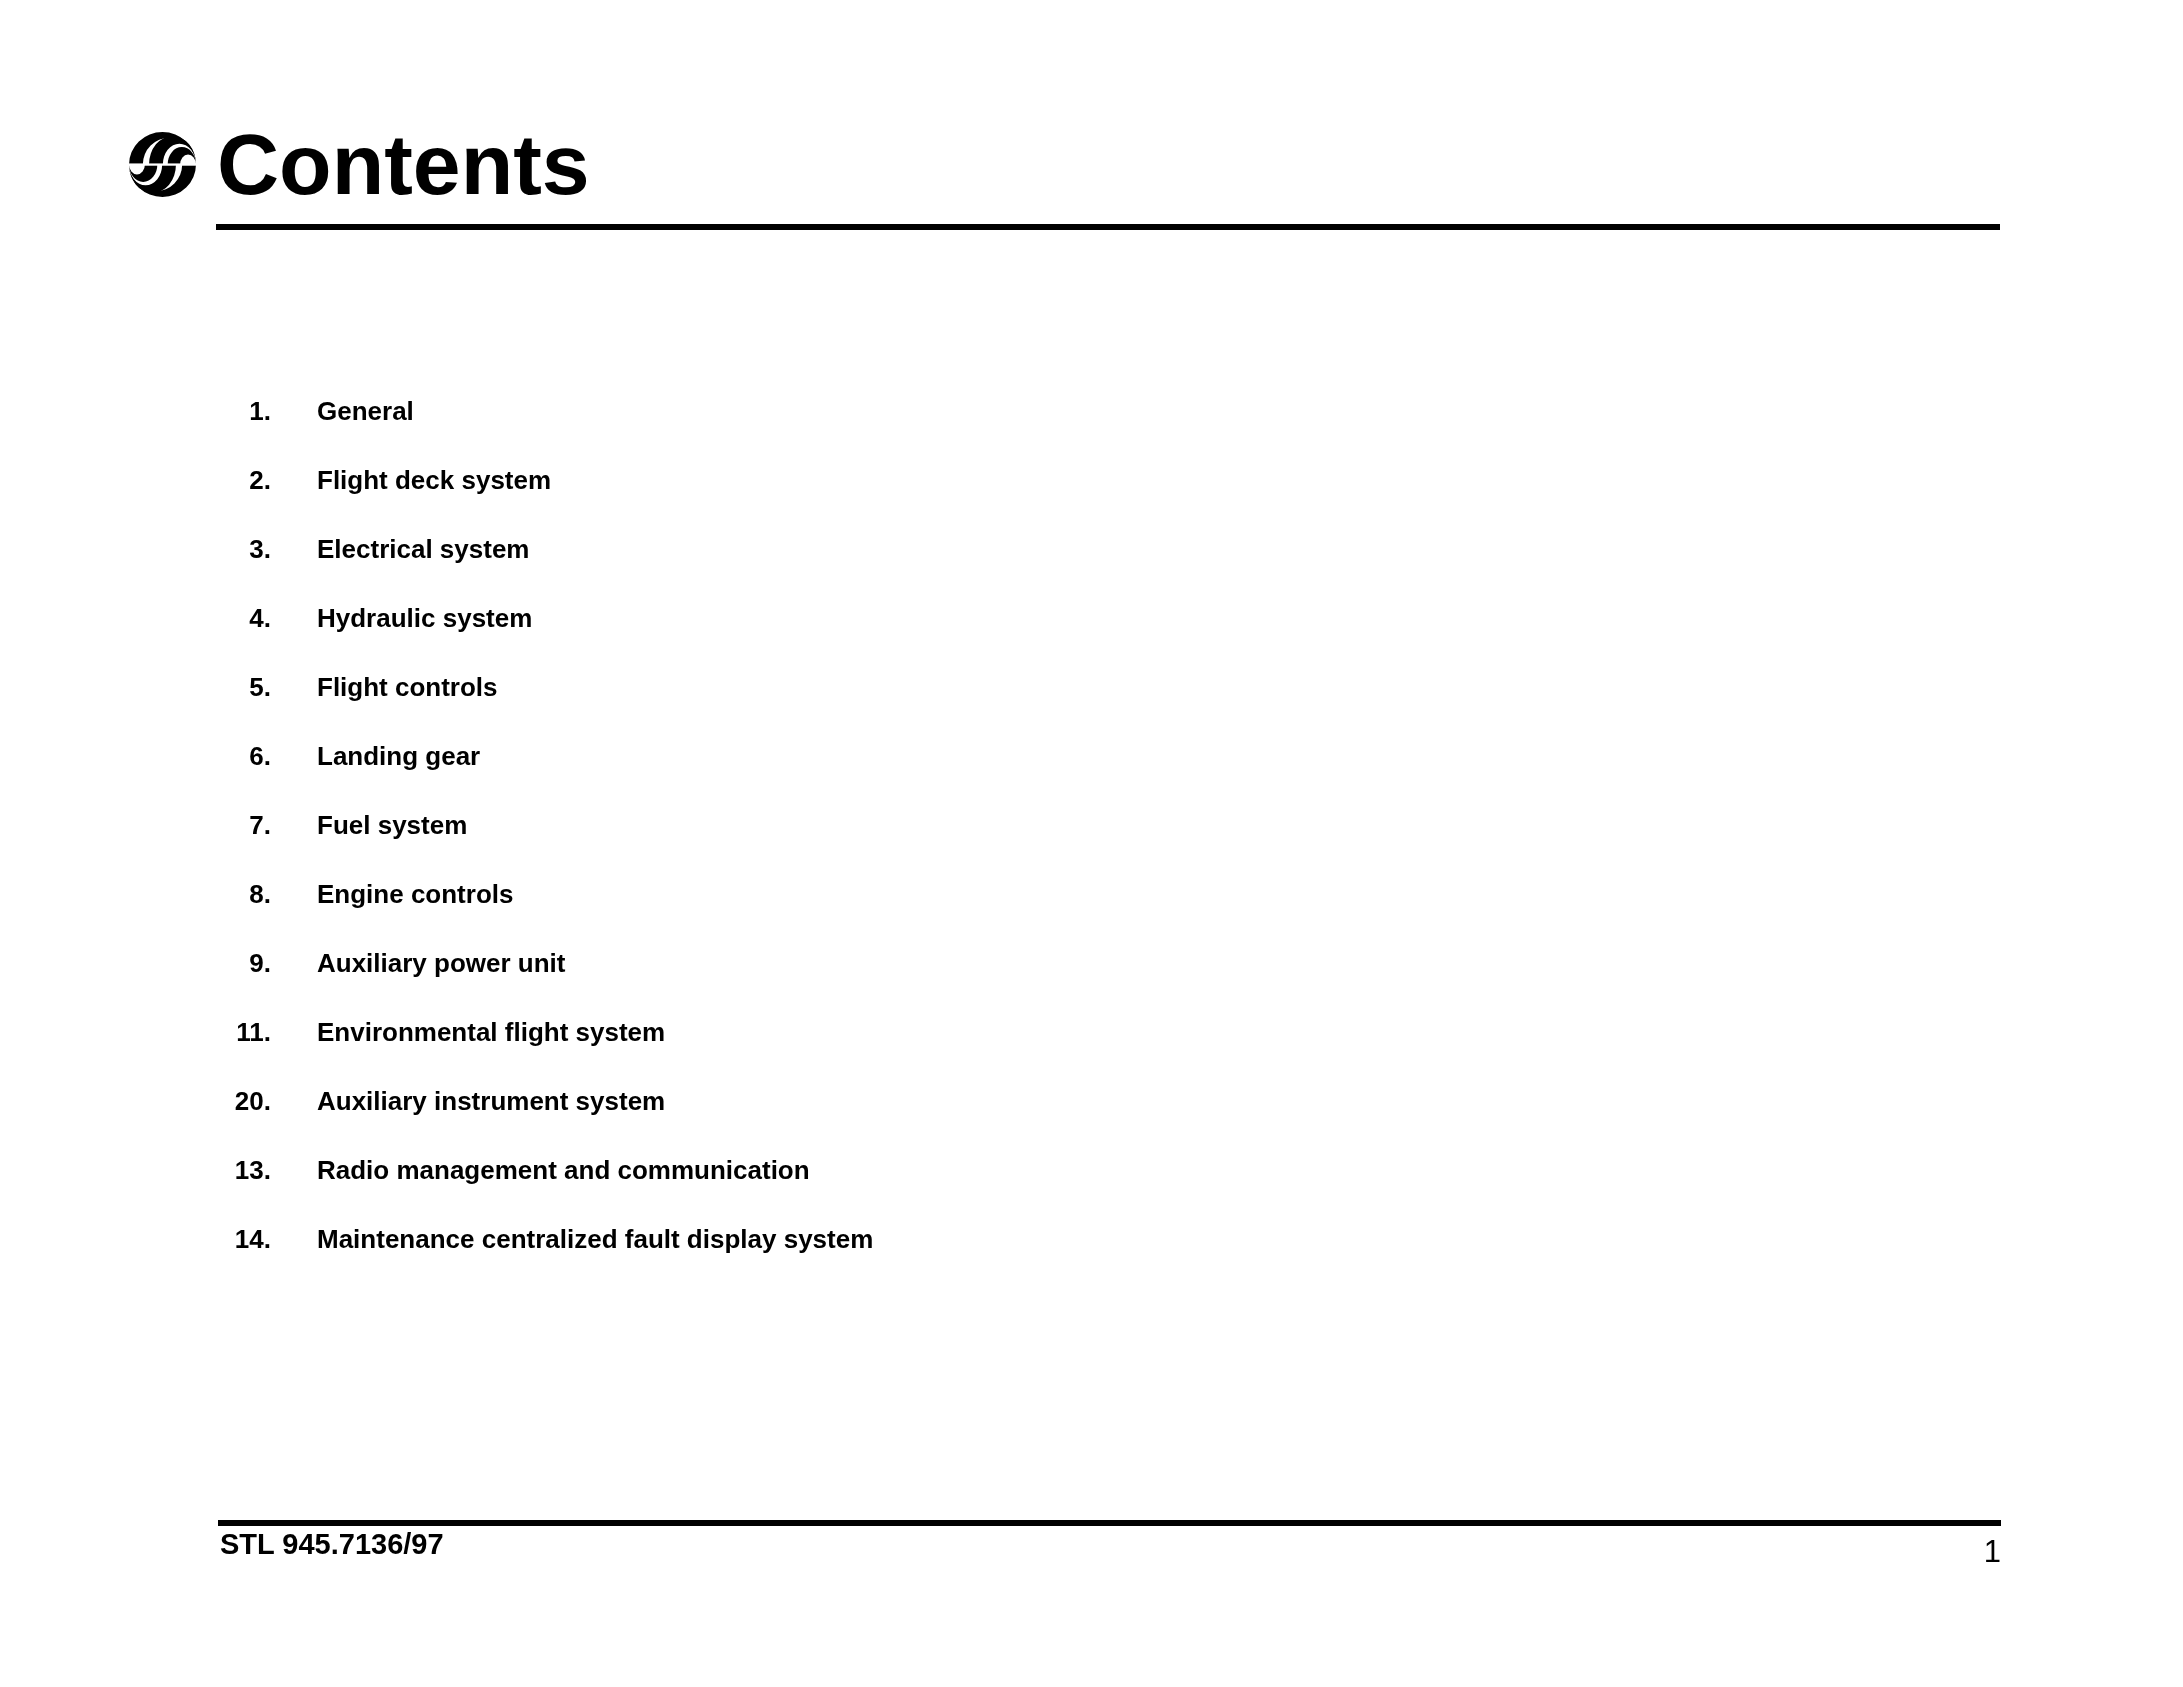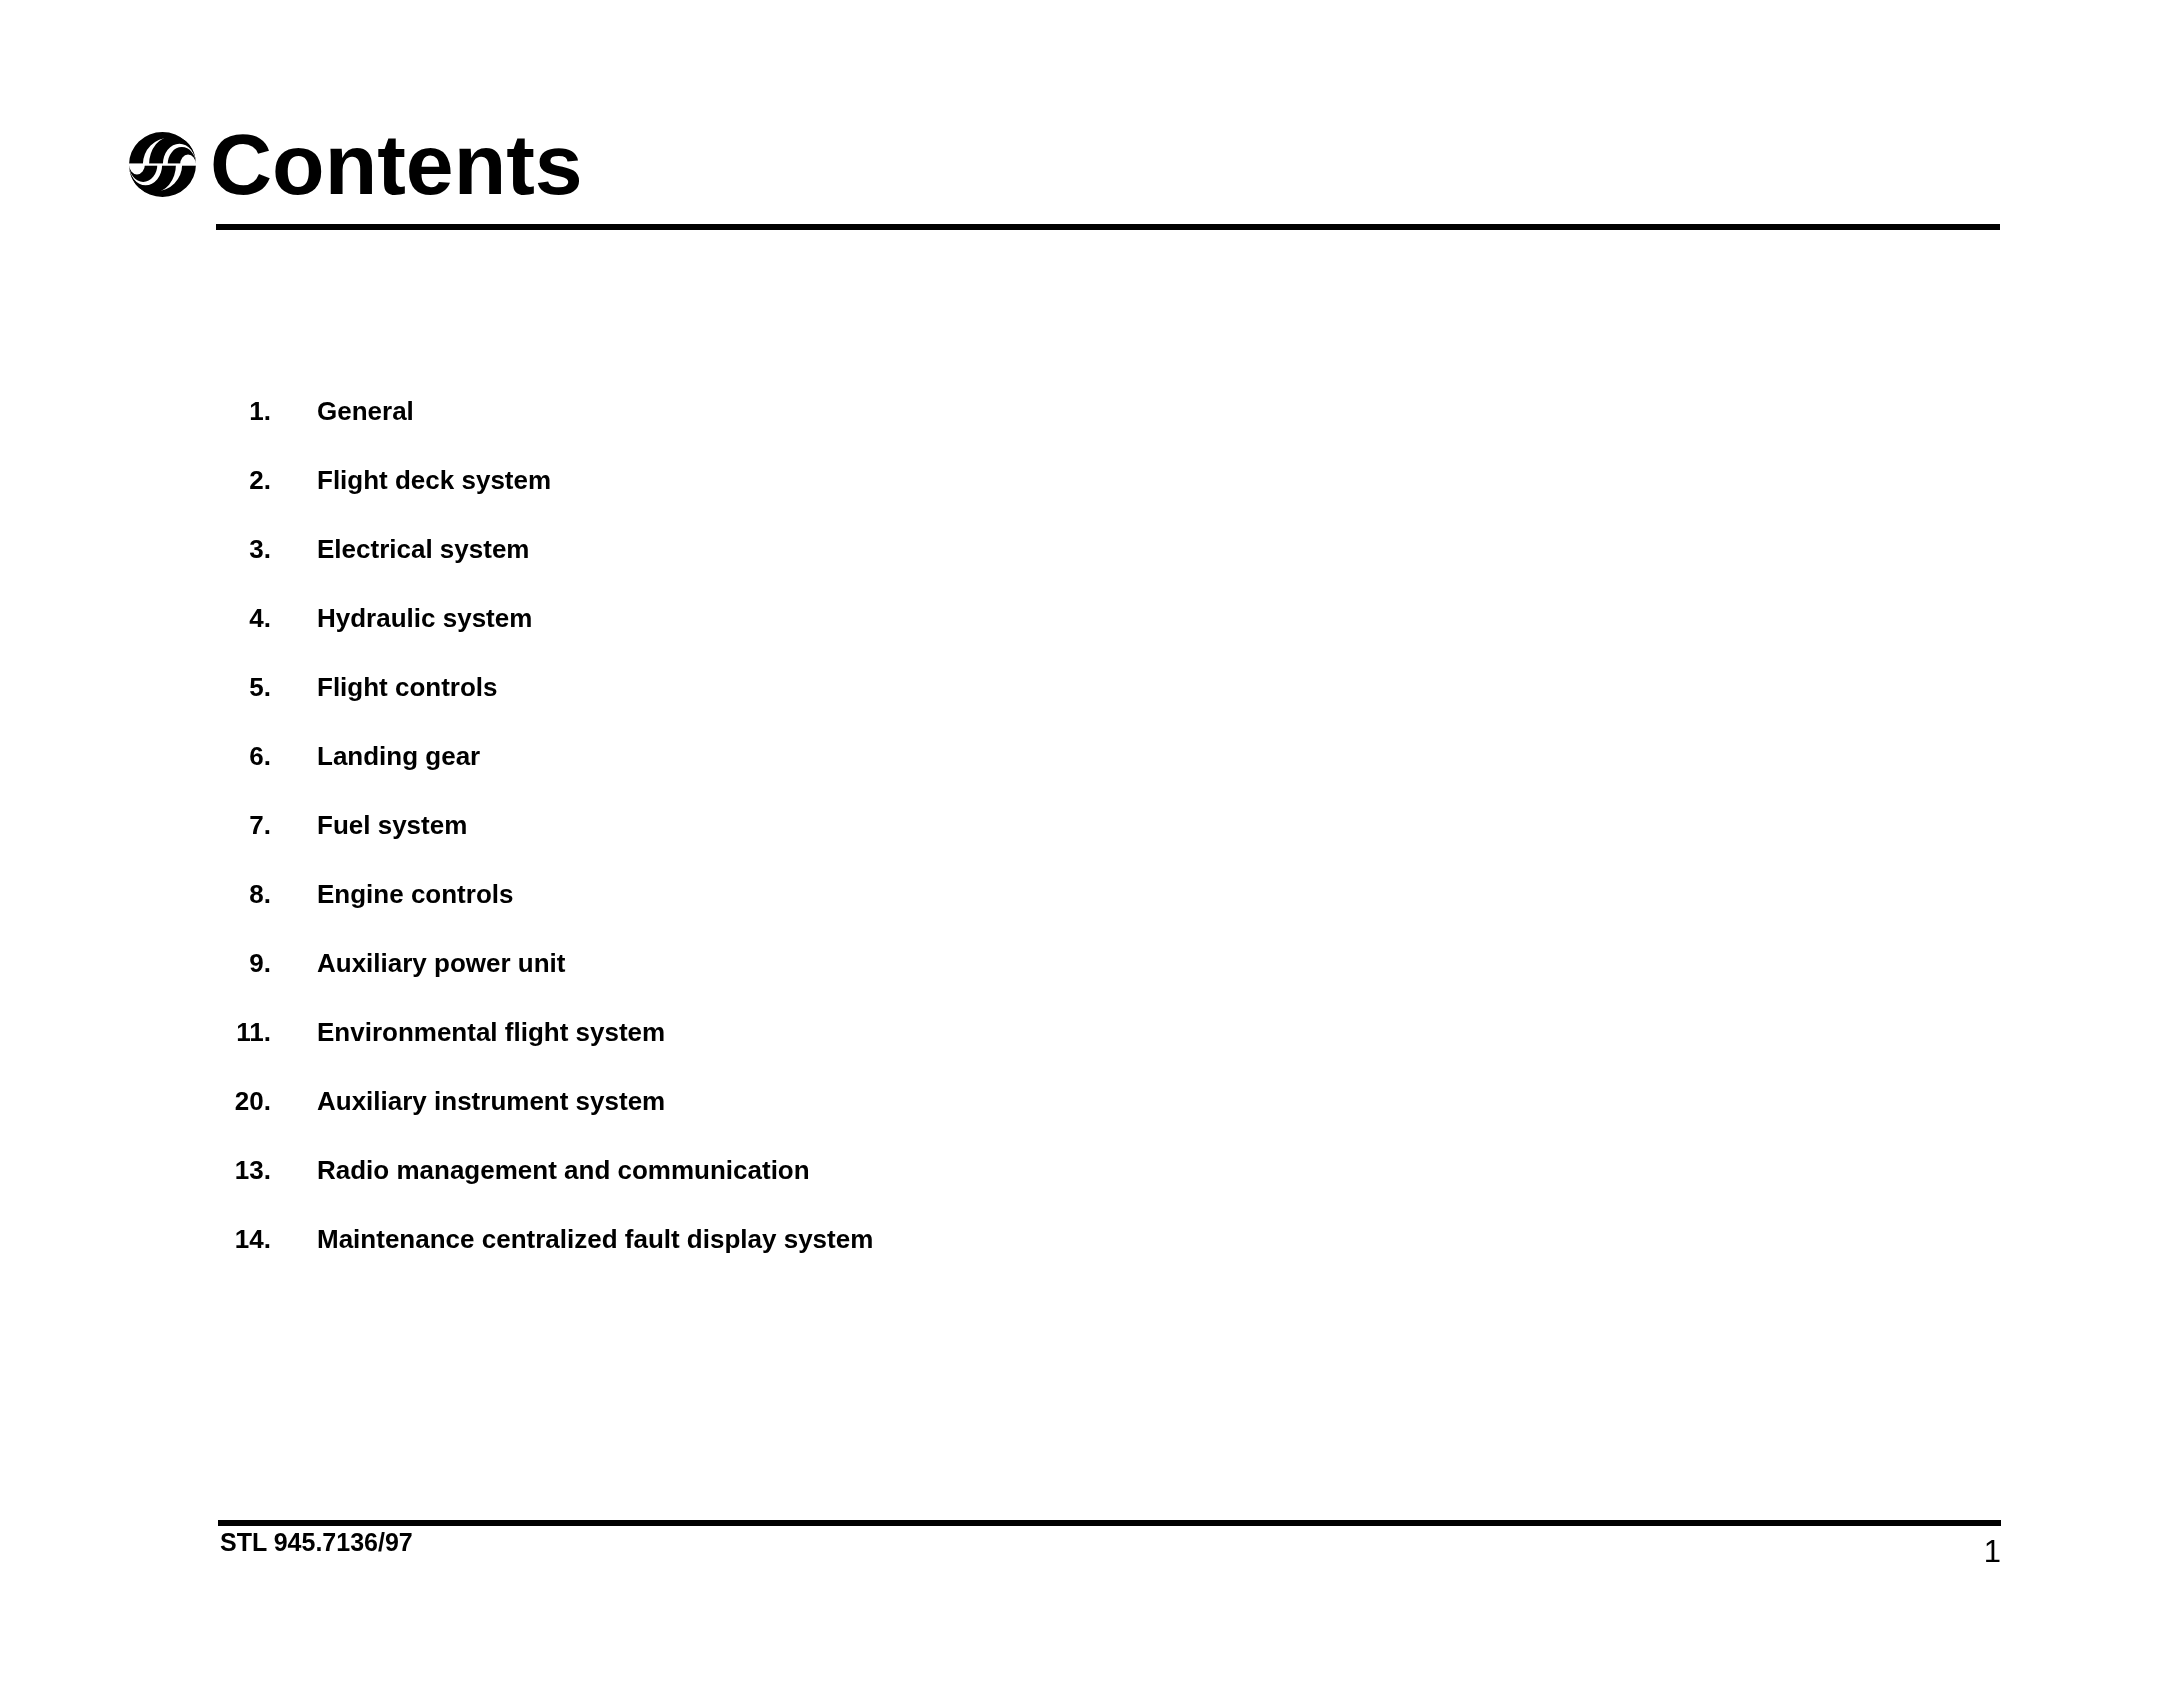--- a/index.html
+++ b/index.html
@@ -20,21 +20,21 @@
   
   .logo {
     position: absolute;
     left: 128px;
     top: 131px;
     width: 69px;
     height: 67px;
   }
   .page-title {
     position: absolute;
-    left: 210px;
+    left: 217px;
     top: 121px;
     font-size: 86px;
     font-weight: 700;
     line-height: 1;
     letter-spacing: 0;
     white-space: nowrap;
   }
   .title-rule {
     position: absolute;
     left: 216px;
@@ -73,21 +73,21 @@
     left: 218px;
     top: 1520px;
     width: 1783px;
     height: 6px;
     background: #000000;
   }
   .doc-ref {
     position: absolute;
     left: 220px;
     top: 1530px;
-    font-size: 25px;
+    font-size: 29px;
     font-weight: 700;
     line-height: 1;
     white-space: nowrap;
   }
   .page-num {
     position: absolute;
     right: 182px;
     top: 1536px;
     font-size: 31px;
     font-weight: 400;

